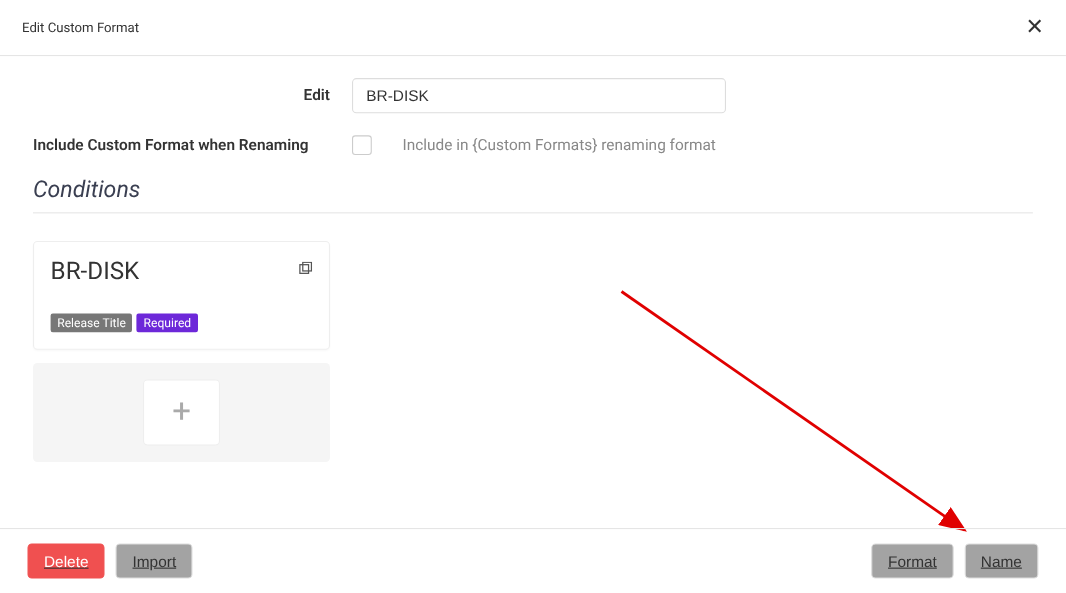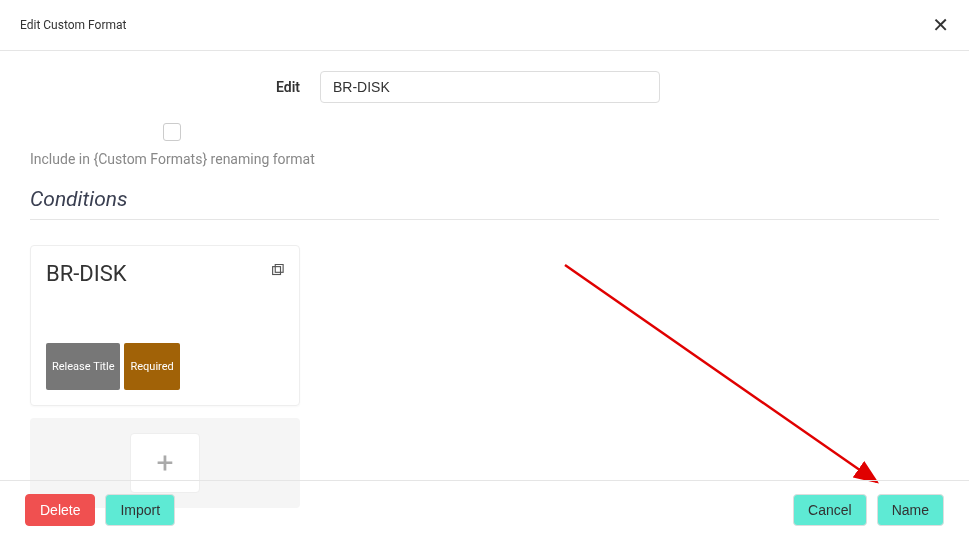--- a/index.html
+++ b/index.html
@@ -53,22 +53,21 @@
       width: 340px;
       padding: 7px 12px;
       border: 1px solid #ddd;
       border-radius: 4px;
       font-size: 14px;
       color: #333;
     }
     .checkbox-group {
       display: flex;
       align-items: center;
-      gap: 10px;
-      flex-direction: column;
+      gap: 28px;
     }
     .checkbox {
       width: 18px;
       height: 18px;
       border: 1px solid #ccc;
       border-radius: 3px;
       background: #fff;
       cursor: pointer;
     }
     .checkbox-label {
@@ -114,26 +113,25 @@
       height: 14px;
       cursor: pointer;
     }
     .tags {
       display: flex;
       gap: 4px;
     }
     .tag {
       font-size: 11px;
       color: #fff;
-      padding: 17px 6px;
+      padding: 2px 6px;
       border-radius: 2px;
-      margin-top: 32px;
     }
     .tag-gray { background: #777; }
-    .tag-green { background: #a16207; }
+    .tag-green { background: #6d28d9; }
     .add-card {
       width: 270px;
       height: 90px;
       background: #f5f5f5;
       border-radius: 4px;
       display: flex;
       align-items: center;
       justify-content: center;
       margin-top: 12px;
     }
@@ -156,32 +154,33 @@
     .modal-footer {
       position: absolute;
       bottom: 0;
       left: 0;
       right: 0;
       border-top: 1px solid #e5e5e5;
       padding: 13px 25px;
       display: flex;
       justify-content: space-between;
       align-items: center;
+      text-decoration: underline;
     }
     .footer-left, .footer-right {
       display: flex;
       gap: 10px;
     }
     .btn {
       padding: 7px 14px;
       border-radius: 4px;
       font-size: 14px;
       cursor: pointer;
       border: 1px solid #ddd;
-      background: #5eead4;
+      background: #a3a3a3;
       color: #333;
     }
     .btn-danger {
       background: #f05050;
       border-color: #f05050;
       color: #fff;
     }
     .arrow-svg {
       position: absolute;
       top: 260px;
@@ -200,20 +199,21 @@
 </div>
 
 <div class="modal-body">
 
   <div class="form-row">
     <div class="form-label">Edit</div>
     <input class="form-input" value="BR-DISK" style="">
   </div>
 
   <div class="form-row">
+    <div class="form-label" style="width:290px;text-align:left;padding-right:10px;font-weight:600;">Include Custom Format when Renaming</div>
     <div class="checkbox-group">
       <div class="checkbox"></div>
       <div class="checkbox-label">Include in {Custom Formats} renaming format</div>
     </div>
   </div>
 
   <div class="section-title">Conditions</div>
   <div class="section-divider"></div>
 
   <div class="conditions-grid">
@@ -248,16 +248,16 @@
   </defs>
   <line x1="5" y1="5" x2="317" y2="222" stroke="#e00000" stroke-width="2.5" marker-end="url(#arrowhead)"></line>
 </svg>
 
 <div class="modal-footer">
   <div class="footer-left">
     <button class="btn btn-danger">Delete</button>
     <button class="btn">Import</button>
   </div>
   <div class="footer-right">
-    <button class="btn">Cancel</button>
+    <button class="btn">Format</button>
     <button class="btn">Name</button>
   </div>
 </div>
 
 </body></html>

